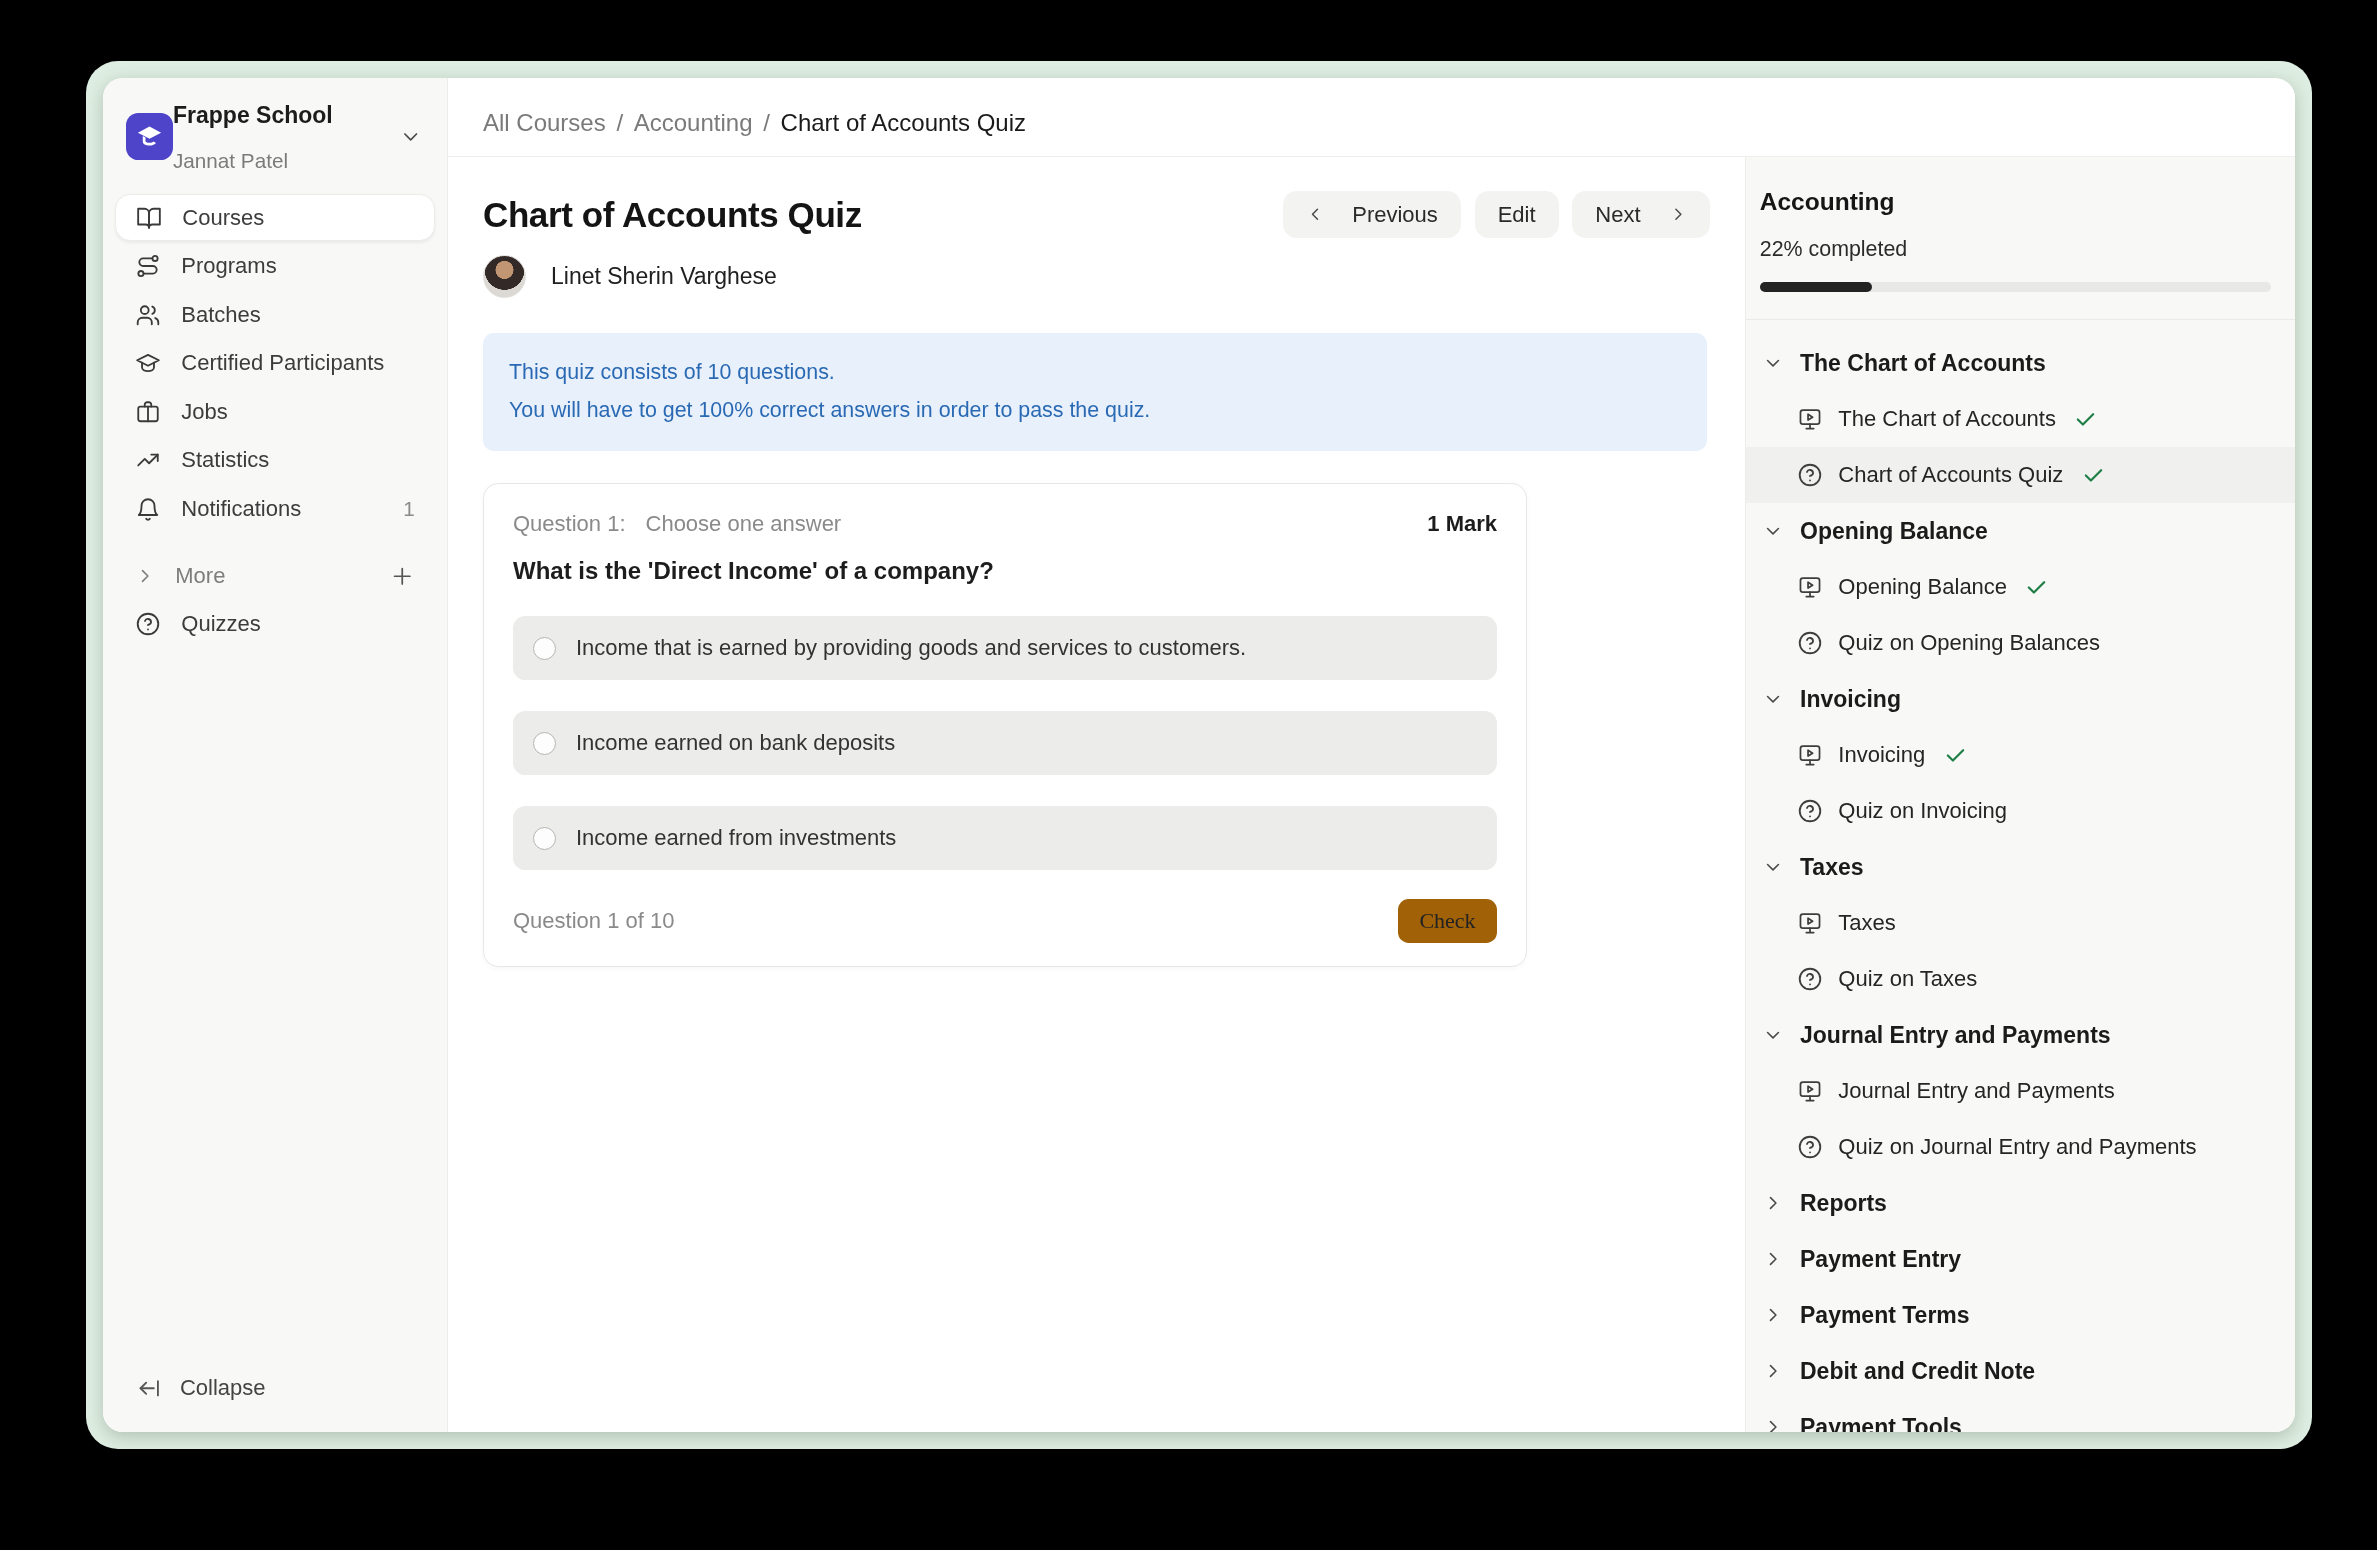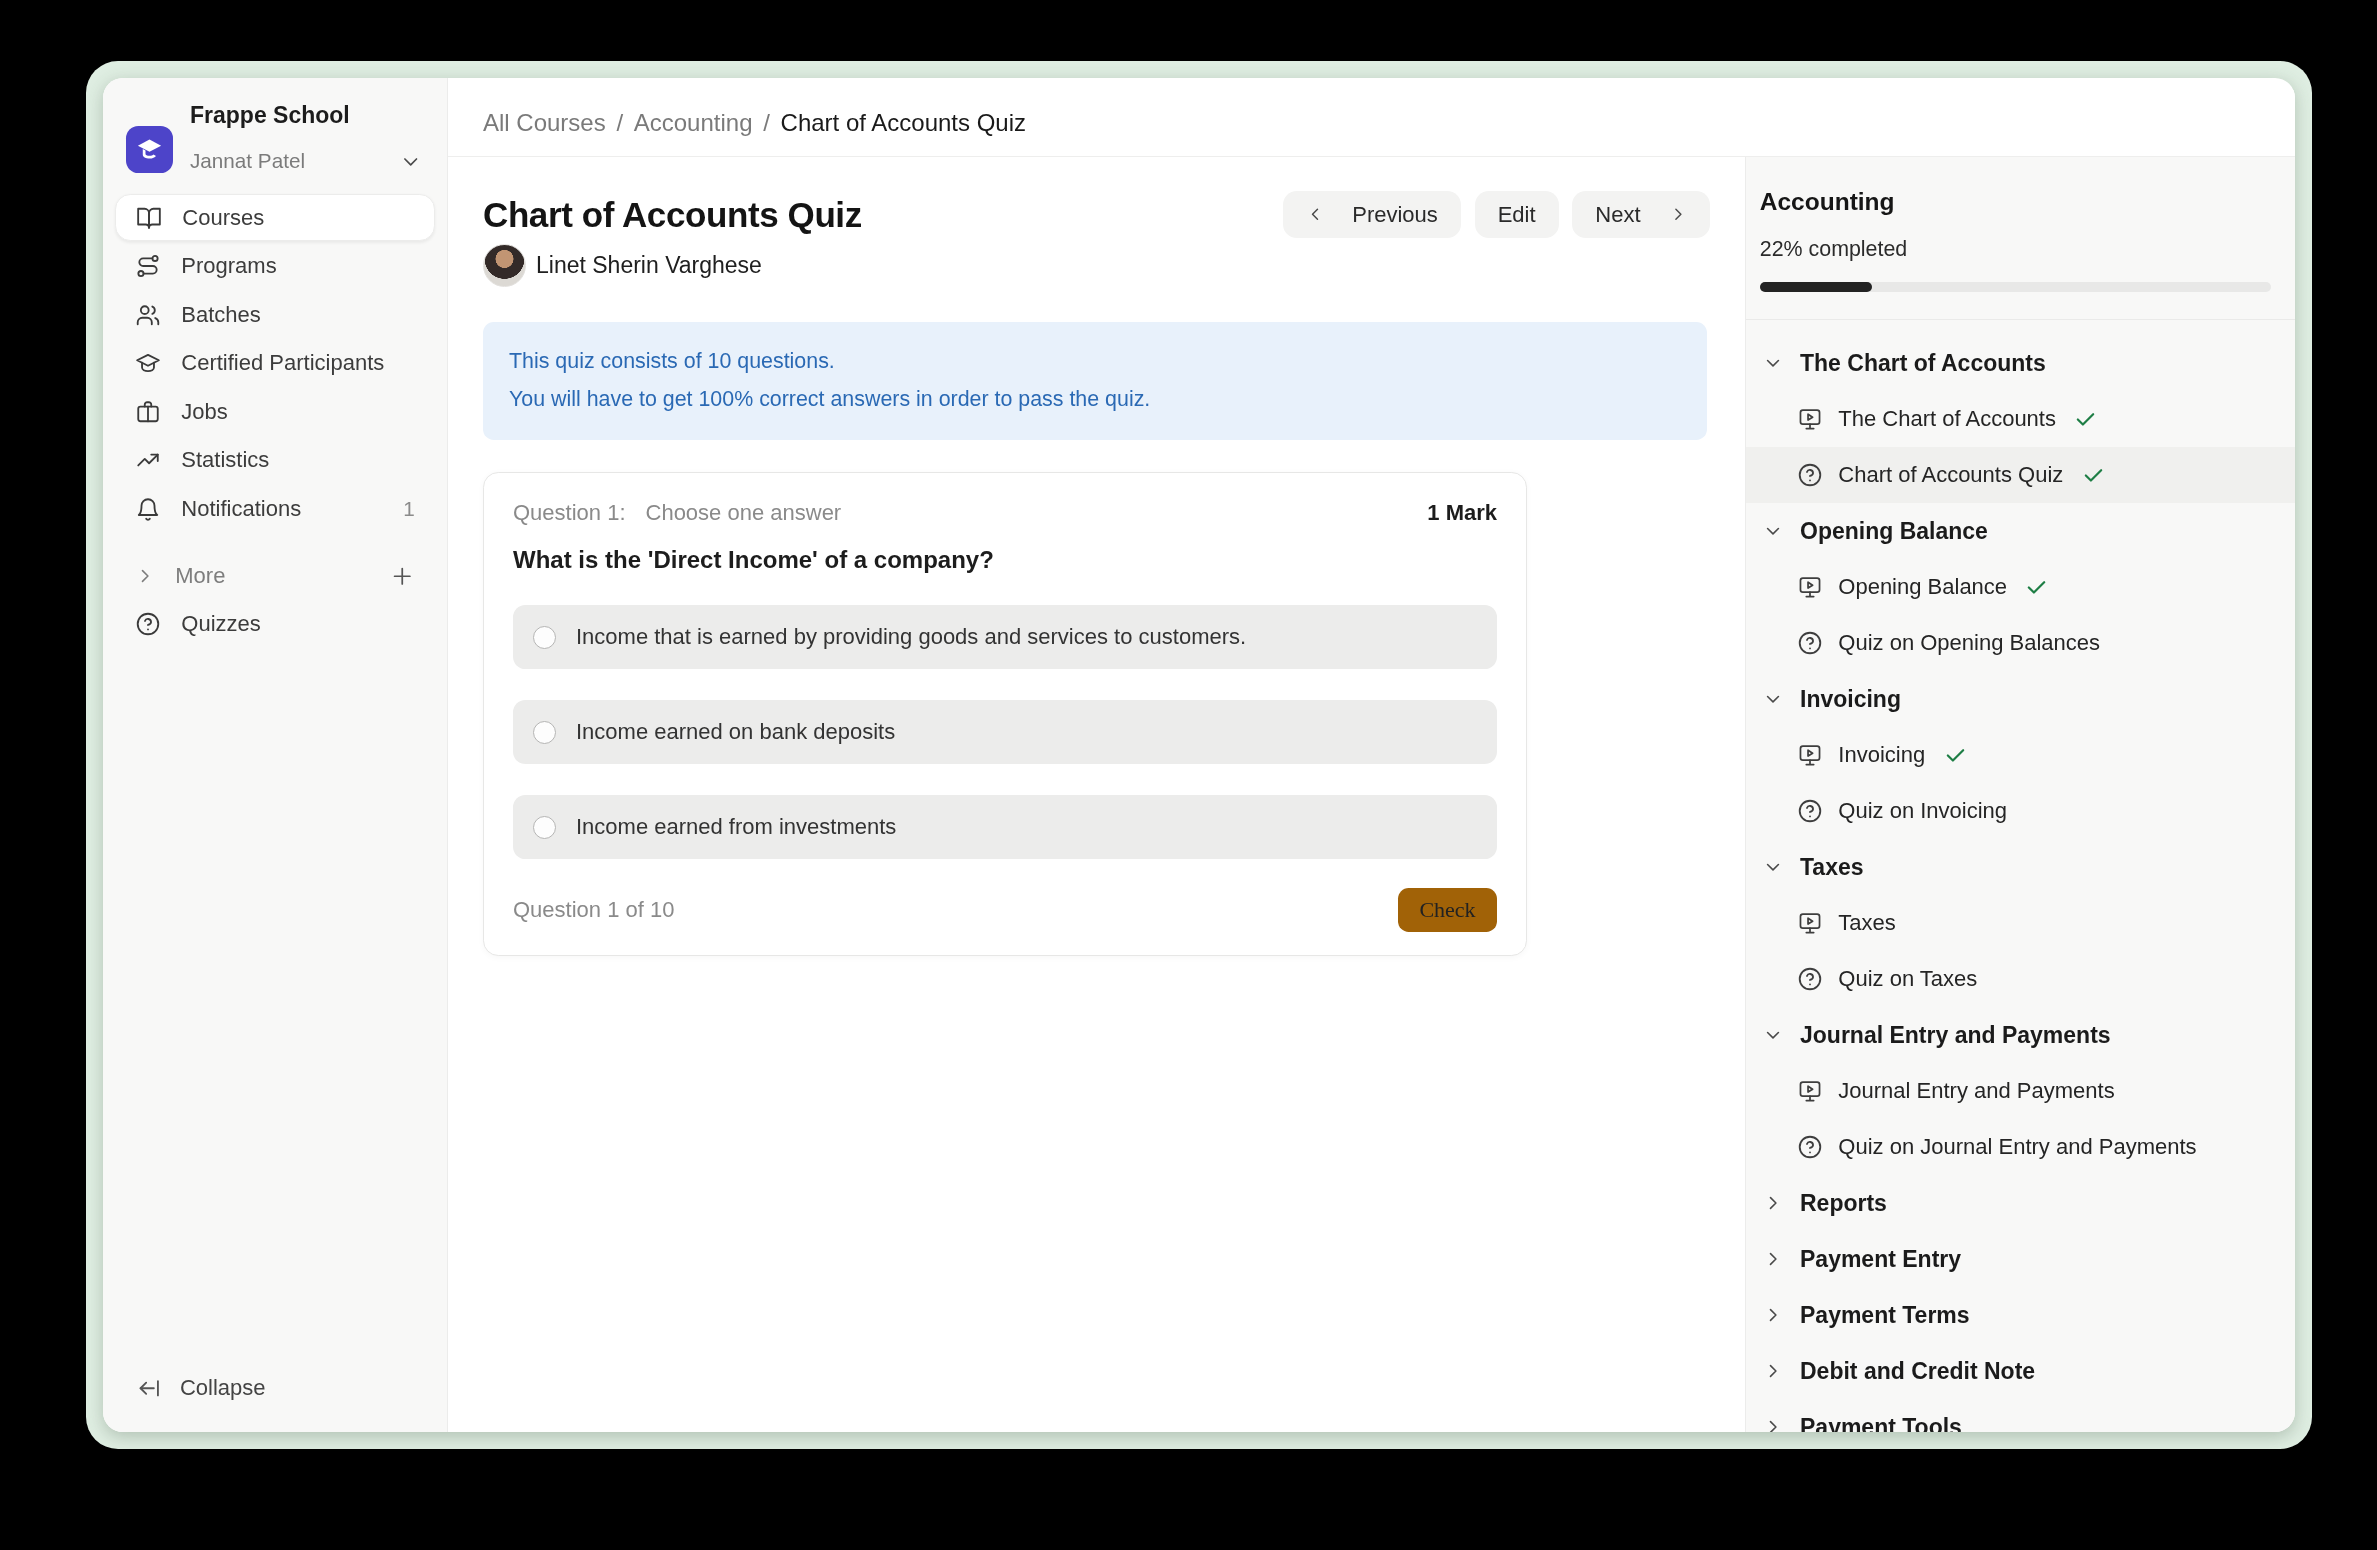--- a/index.html
+++ b/index.html
@@ -6,21 +6,21 @@
   html,body { width:2377px; height:1550px; background:#000; font-family:"Liberation Sans", sans-serif; overflow:hidden; }
 
   .frame { position:absolute; left:86px; top:61px; width:2226px; height:1388px;
            background:var(--mint,#dfeee2); border-radius:32px; padding:17px; }
   .window { width:100%; height:100%; background:#fff; border-radius:20px; overflow:hidden;
             display:flex; box-shadow:0 4.6px 17px rgba(60,80,60,.28); }
 
   
   .sidebar { width:345px; min-width:345px; background:#f8f8f7; border-right:1.5px solid #ececeb;
              display:flex; flex-direction:column; }
-  .ws-header { display:flex; align-items:flex-end; gap:17px; padding:23px 21.4px 20px 23px; }
+  .ws-header { display:flex; align-items:center; gap:0; padding:23px 21.4px 20px 23px; }
   .logo { width:47px; height:47px; border-radius:12.3px; background:var(--accent,#4d44c9);
           display:flex; align-items:center; justify-content:center; flex:none; }
   .ws-meta { flex:1; min-width:0; }
   .ws-title { font-size:23px; font-weight:700; color:#1c1c1c; line-height:1.25; }
   .ws-sub { font-size:20.7px; color:#7b7b7b; margin-top:19px; }
   .ws-chevron { color:#4b4b4b; margin-right:4.6px; }
 
   .nav { padding:1.5px 12.3px 0 12.3px; }
   .nav-item { height:47px; display:flex; align-items:center; gap:20px; padding:0 20px;
               border-radius:15.3px; font-size:22px; color:#3c3c3c; margin-bottom:1.5px; cursor:pointer; }
@@ -48,21 +48,21 @@
   
   .main { flex:1; background:#fff; padding:34px 35px 0 35px; min-width:0; }
   .title-row { display:flex; align-items:center; }
   .page-title { font-size:35px; font-weight:700; color:#141414; letter-spacing:-0.4px; }
   .title-actions { margin-left:auto; display:flex; gap:13.8px; }
   .btn { background:#f3f3f2; border:none; border-radius:13.8px; height:47px; padding:0 23px;
          font-size:22px; color:#2a2a2a; display:flex; align-items:center; gap:28px; cursor:pointer;
          font-family:inherit; }
   .btn .ic { width:18.4px; height:18.4px; color:#4a4a4a; display:flex; }
 
-  .author-row { display:flex; align-items:center; gap:10px; margin-top:6px; }
+  .author-row { display:flex; align-items:center; gap:25px; margin-top:17px; }
   .avatar { width:43px; height:43px; border-radius:50%; border:1.5px solid #e3e1de;
             background:radial-gradient(circle at 50% 34%, #c29573 0 26%, #332a28 27% 58%, #dcd9d4 59%); }
   .author-name { font-size:23px; color:#202020; }
 
   .notice { margin-top:35px; width:1224px; background:var(--info-bg,#e8f1fb); border-radius:10.7px;
             padding:21.4px 26px; }
   .notice p { font-size:21.4px; color:var(--info-text,#2a69b4); line-height:1.75; }
 
   .quiz-card { margin-top:32px; width:1044px; border:1.5px solid #e7e7e6; border-radius:15.3px;
                background:#fff; padding:27.6px 29px 23px 29px; box-shadow:0 1.5px 6.1px rgba(0,0,0,.03); }

